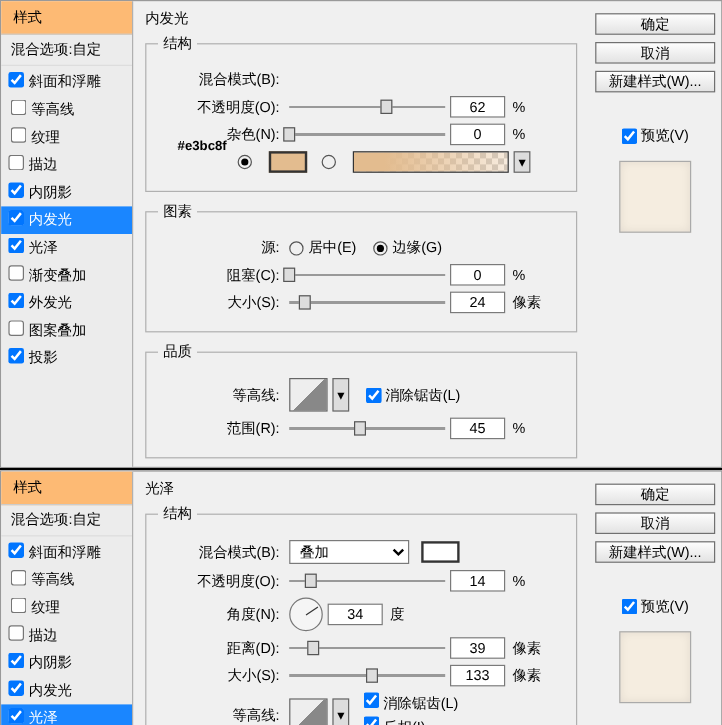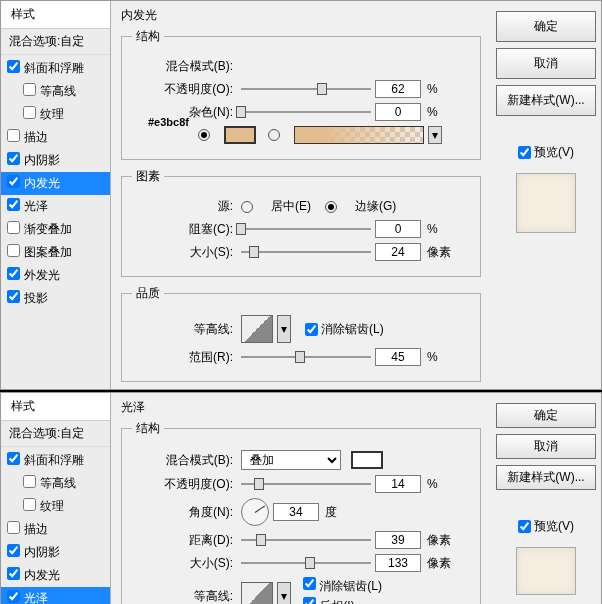--- a/index.html
+++ b/index.html
@@ -1,46 +1,46 @@
 <!DOCTYPE html>
 <html><head>
 <meta charset="utf-8">
 <style>
 *{box-sizing:border-box;margin:0;padding:0;font-family:"Microsoft YaHei",SimSun,sans-serif;font-size:12px}
 body{background:#f0f0f0;width:602px}
 .dialog{background:#f0f0f0;border:1px solid #999;display:flex;position:relative;height:390px}
 .dialog2{height:214px}
 .styles-panel{width:110px;border-right:1px solid #b0b0b0;background:#ececec}
-.styles-header{padding:5px 10px;border-bottom:1px solid #ccc;background:#ffffff;font-weight:normal}
+.styles-header{padding:5px 10px;border-bottom:1px solid #ccc;background:#fdba74;font-weight:normal}
 .blend-options{padding:4px 8px;border-bottom:1px solid #ddd}
 .styles-list{padding:2px 0}
 .style-item{display:flex;align-items:flex-start;padding:3px 6px;cursor:pointer}
-.style-item.indent{padding-left:22px}
+.style-item.indent{padding-left:8px}
 .style-item.selected{background:#1a86ff;color:#fff}
 .style-item input[type=checkbox]{margin-right:4px}
 .content-panel{flex:1;padding:6px 10px;overflow:hidden}
 .panel-title{margin-bottom:4px}
 fieldset{border:1px solid #b0b0b0;margin-bottom:8px;padding:8px 10px 10px}
 legend{padding:0 4px}
 .row{display:flex;align-items:center;margin:5px 16px;gap:4px}
 .label{width:85px;text-align:right;margin-right:4px}
 select{height:20px;border:1px solid #7a7a7a;background:#fff;padding:0 18px 0 4px;min-width:100px}
 .slider{flex:1;max-width:130px;height:16px;position:relative;background:linear-gradient(to bottom,transparent 7px,#999 7px,#999 9px,transparent 9px)}
 .thumb{position:absolute;width:10px;height:12px;background:#ddd;border:1px solid #555;top:2px;transform:translateX(-50%)}
 .num-input{width:46px;height:18px;border:1px solid #7a7a7a;background:#fff;text-align:center;padding:1px}
 .unit{margin-left:2px}
 .color-swatch{width:32px;height:18px;border:2px solid #333;display:inline-block}
 .swatch-note{position:absolute;font-size:11px;font-weight:bold}
-.radio-wrap{display:flex;align-items:center;gap:18px;margin-right:10px}
+.radio-wrap{display:flex;align-items:center;gap:4px;margin-right:10px}
 .radio-dot{width:12px;height:12px;border:1px solid #555;border-radius:50%;display:inline-flex;align-items:center;justify-content:center}
 .radio-dot.checked::after{content:"";width:6px;height:6px;background:#000;border-radius:50%}
 .contour-box{width:32px;height:28px;border:1px solid #666;background:linear-gradient(135deg,#eee 50%,#888 50%);display:inline-block}
 .dropdown-arrow{width:14px;height:28px;border:1px solid #666;background:#ddd;display:inline-flex;align-items:center;justify-content:center}
 .right-panel{width:110px;padding:10px 8px;display:flex;flex-direction:column;gap:6px;align-items:center}
-.btn{width:100px;height:31px;border:1px solid #707070;background:linear-gradient(#fdfdfd,#e3e3e3);cursor:pointer}
+.btn{width:100px;height:18px;border:1px solid #707070;background:linear-gradient(#fdfdfd,#e3e3e3);cursor:pointer}
 .preview-check{display:flex;align-items:center;gap:3px;margin-top:22px}
 .preview-box{width:60px;height:60px;border:1px solid #aaa;background:#f5ede0;margin-top:6px;box-shadow:inset 0 0 8px rgba(0,0,0,0.08)}
 .gradient-bar{width:130px;height:18px;border:1px solid #333;background:linear-gradient(to right,#e3bc8f,#e3bc8f 20%,rgba(227,188,143,0.3)),repeating-conic-gradient(#ccc 0 25%,#fff 0 50%) 0 0/10px 10px}
 .angle-dial{width:28px;height:28px;border:1px solid #777;border-radius:50%;background:#f5f5f5;position:relative}
 .angle-dial::after{content:"";position:absolute;width:12px;height:1px;background:#333;top:50%;left:50%;transform-origin:left;transform:rotate(-34deg)}
 .sep{height:2px;background:#000;width:100%}
 .cb{width:13px;height:13px}
 </style>
 </head>
 <body>
@@ -76,26 +76,26 @@
         </div>
         <div class="style-item">
           <input type="checkbox" class="cb" checked="" style="">
           <span>光泽</span>
         </div>
         <div class="style-item">
           <input type="checkbox" class="cb" style="">
           <span>渐变叠加</span>
         </div>
         <div class="style-item">
+          <input type="checkbox" class="cb" checked="" style="">
+          <span>外发光</span>
+        </div>
+        <div class="style-item">
           <input type="checkbox" class="cb" style="">
           <span>图案叠加</span>
-        </div>
-        <div class="style-item">
-          <input type="checkbox" class="cb" checked="" style="">
-          <span>外发光</span>
         </div>
         <div class="style-item">
           <input type="checkbox" class="cb" checked="" style="">
           <span>投影</span>
         </div>
       </div>
   </div>
 
   <div class="content-panel">
     <div class="panel-title">内发光</div>

